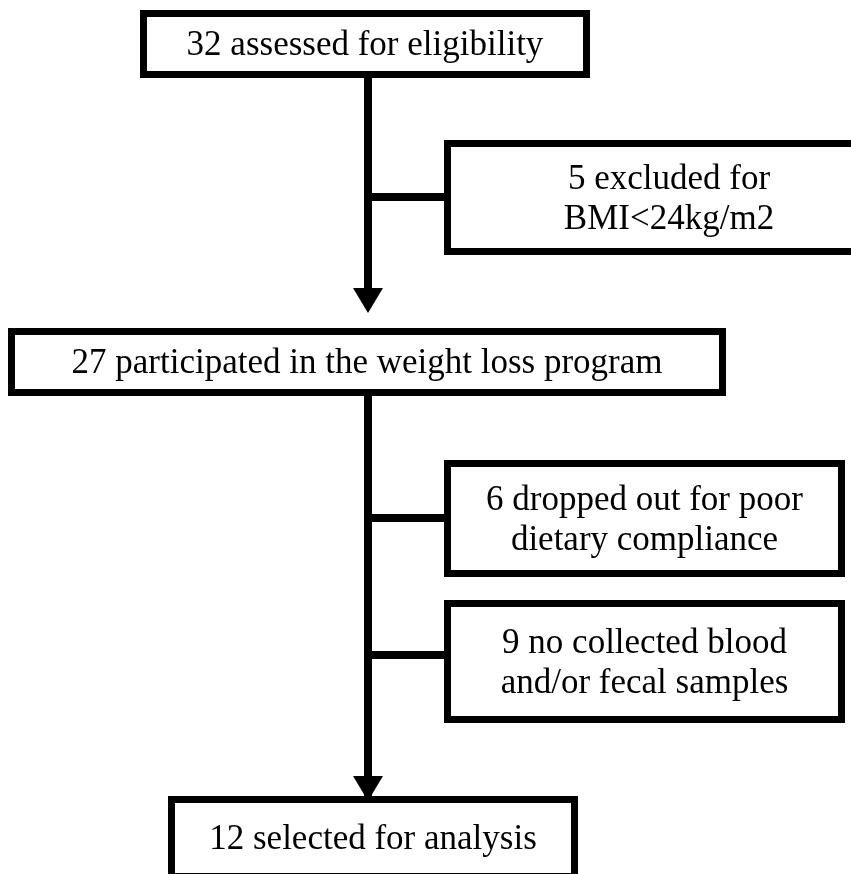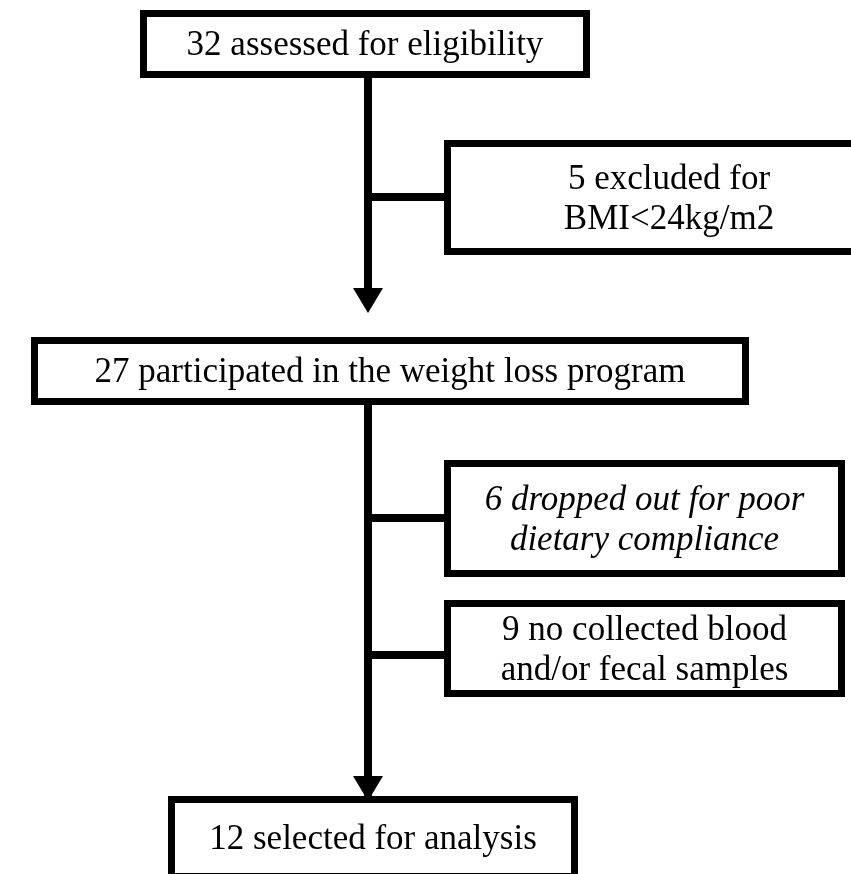--- a/index.html
+++ b/index.html
@@ -41,31 +41,31 @@
     left: 140px;  top: 10px;  width: 450px; height: 68px; justify-content: center;
   }
   #node-assessed .node-text { font-size: 35px; }
 
   #node-excluded {
     left: 444px;  top: 140px; width: 450px; height: 115px;
   }
   #node-excluded .node-text { font-size: 35px; }
 
   #node-participated {
-    left: 8px;    top: 337px; width: 718px; height: 68px; margin-left: 23px;
+    left: 8px;    top: 328px; width: 718px; height: 68px;
   }
   #node-participated .node-text { font-size: 35px; }
 
   #node-dropped {
-    left: 444px;  top: 460px; width: 401px; height: 117px; font-style: italic;
+    left: 444px;  top: 460px; width: 401px; height: 117px;
   }
   #node-dropped .node-text { font-size: 35px; }
 
   #node-nosamples {
-    left: 444px;  top: 600px; width: 401px; height: 97px;
+    left: 444px;  top: 600px; width: 401px; height: 123px;
   }
   #node-nosamples .node-text { font-size: 35px; }
 
   #node-selected {
     left: 168px;  top: 796px; width: 410px; height: 84px;
   }
   #node-selected .node-text { font-size: 35px; }
 
   
   .conn {

